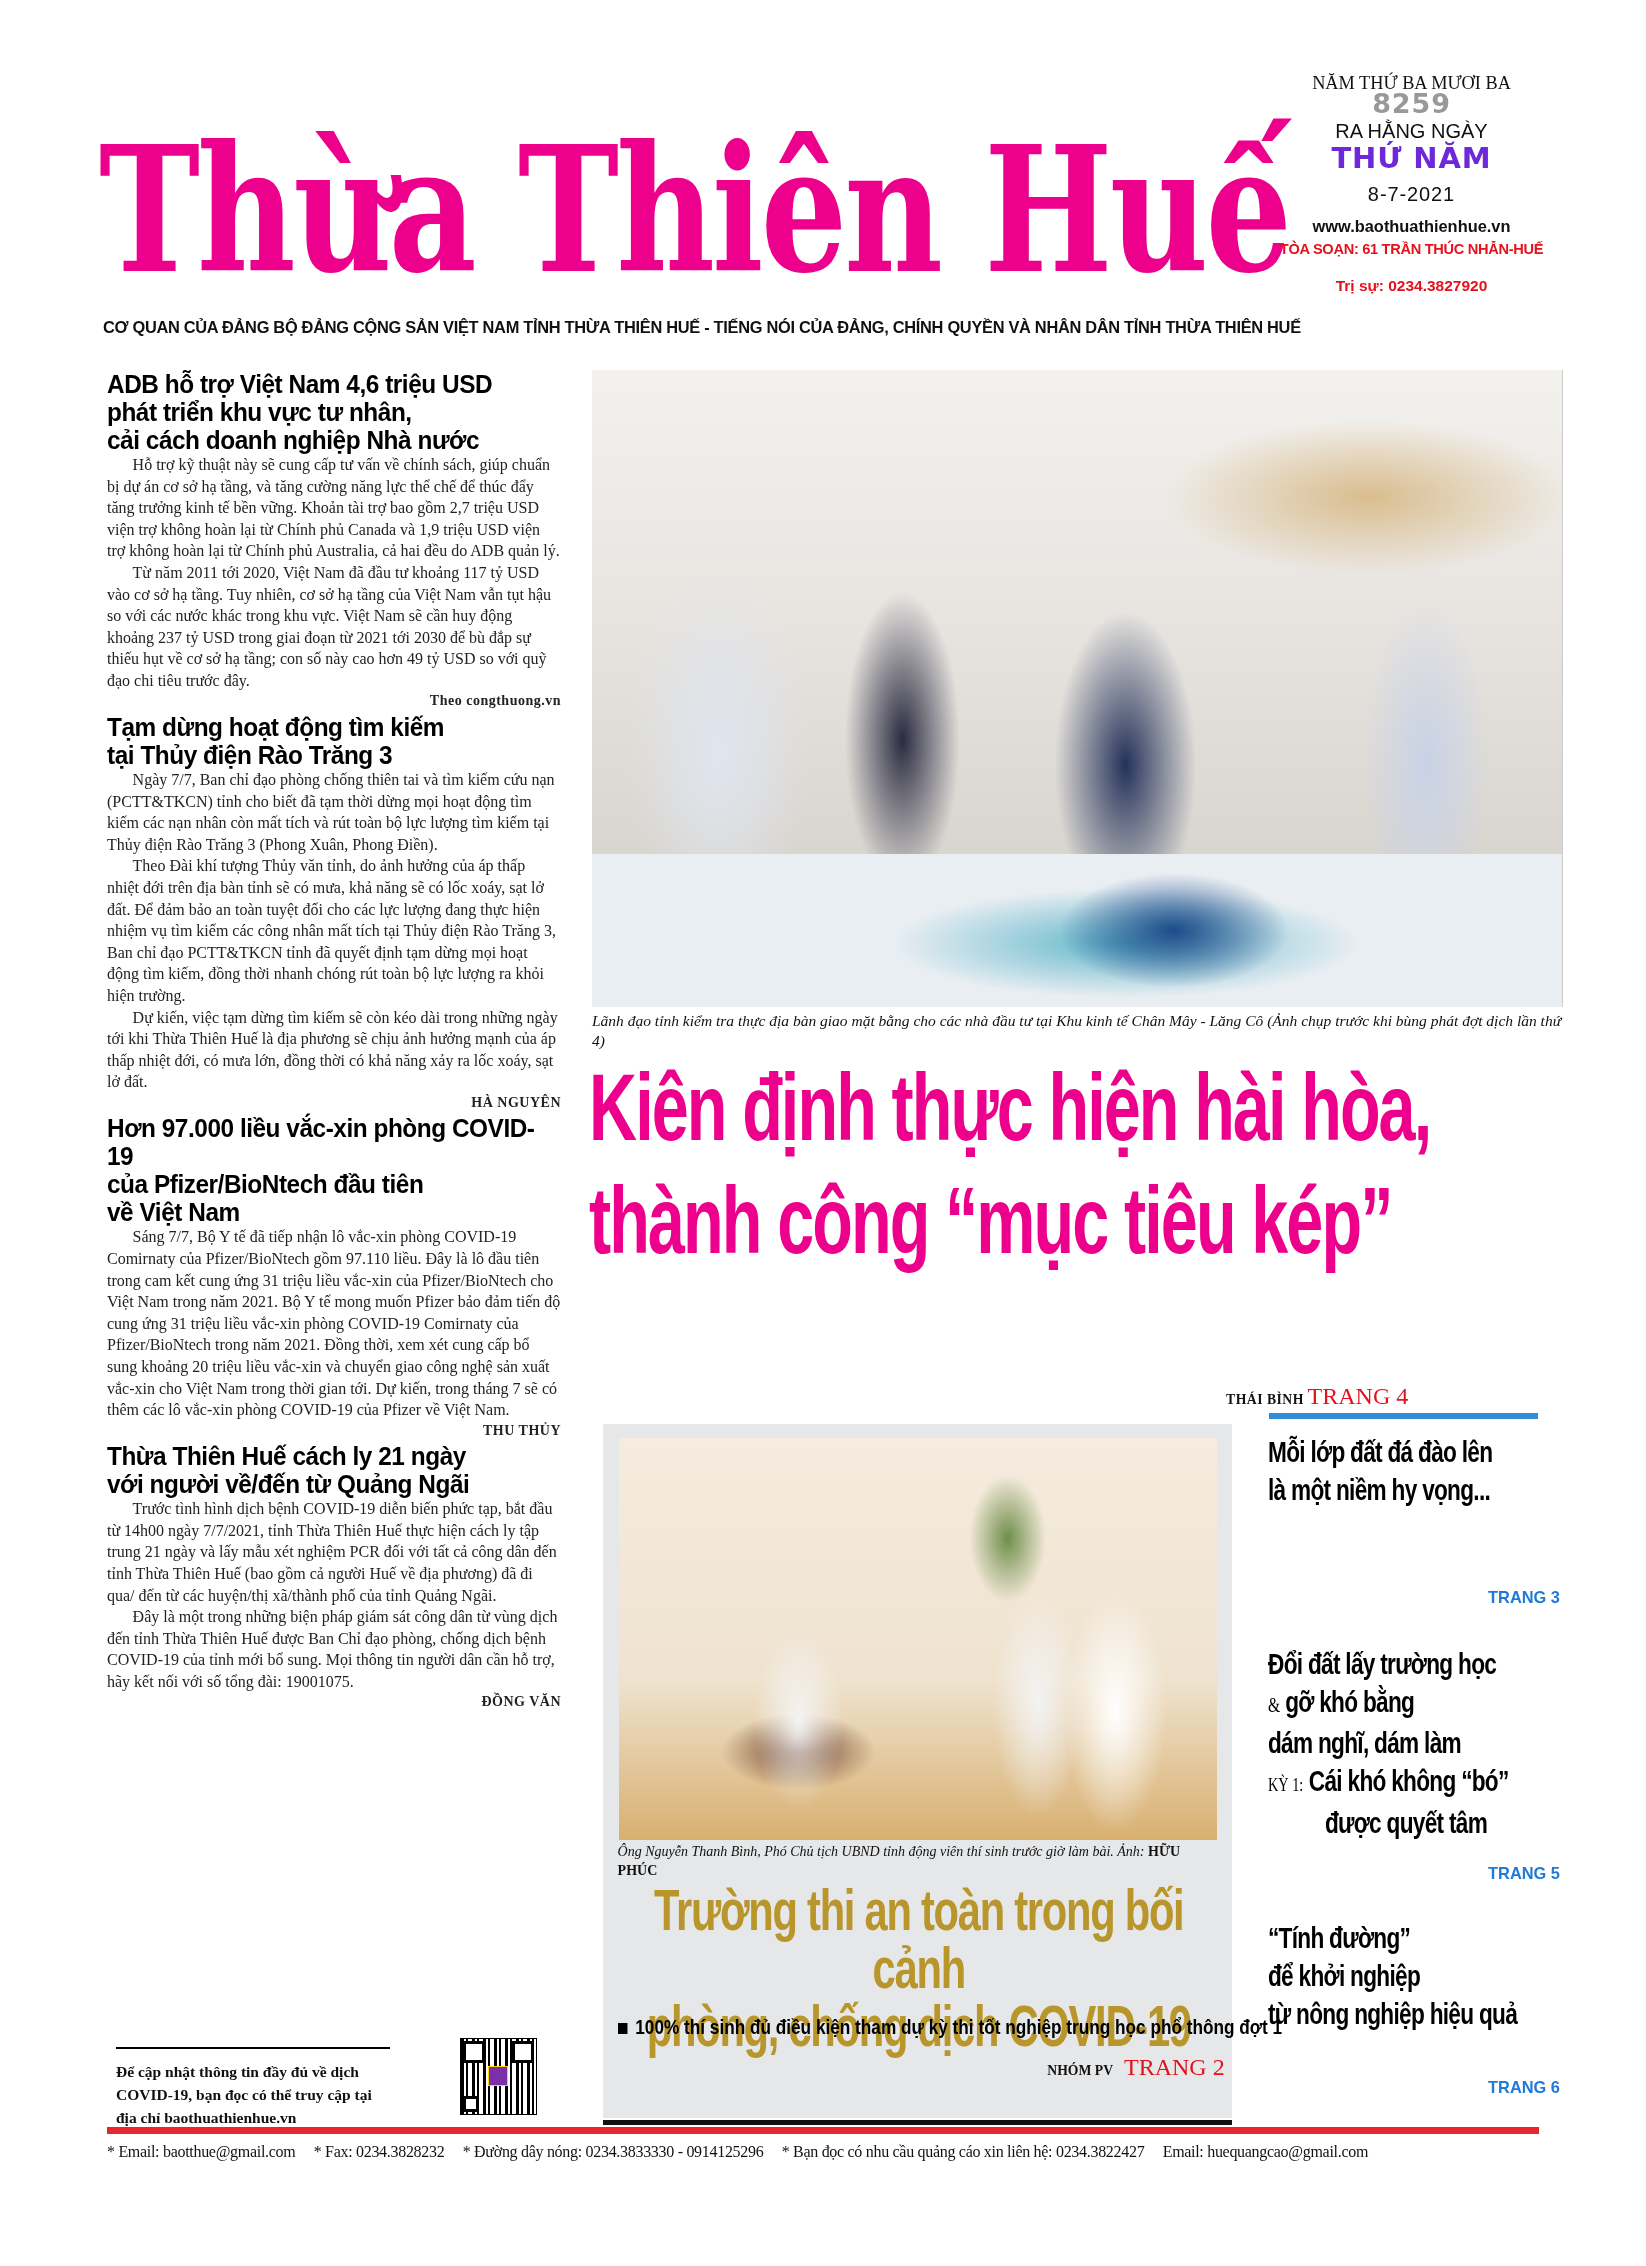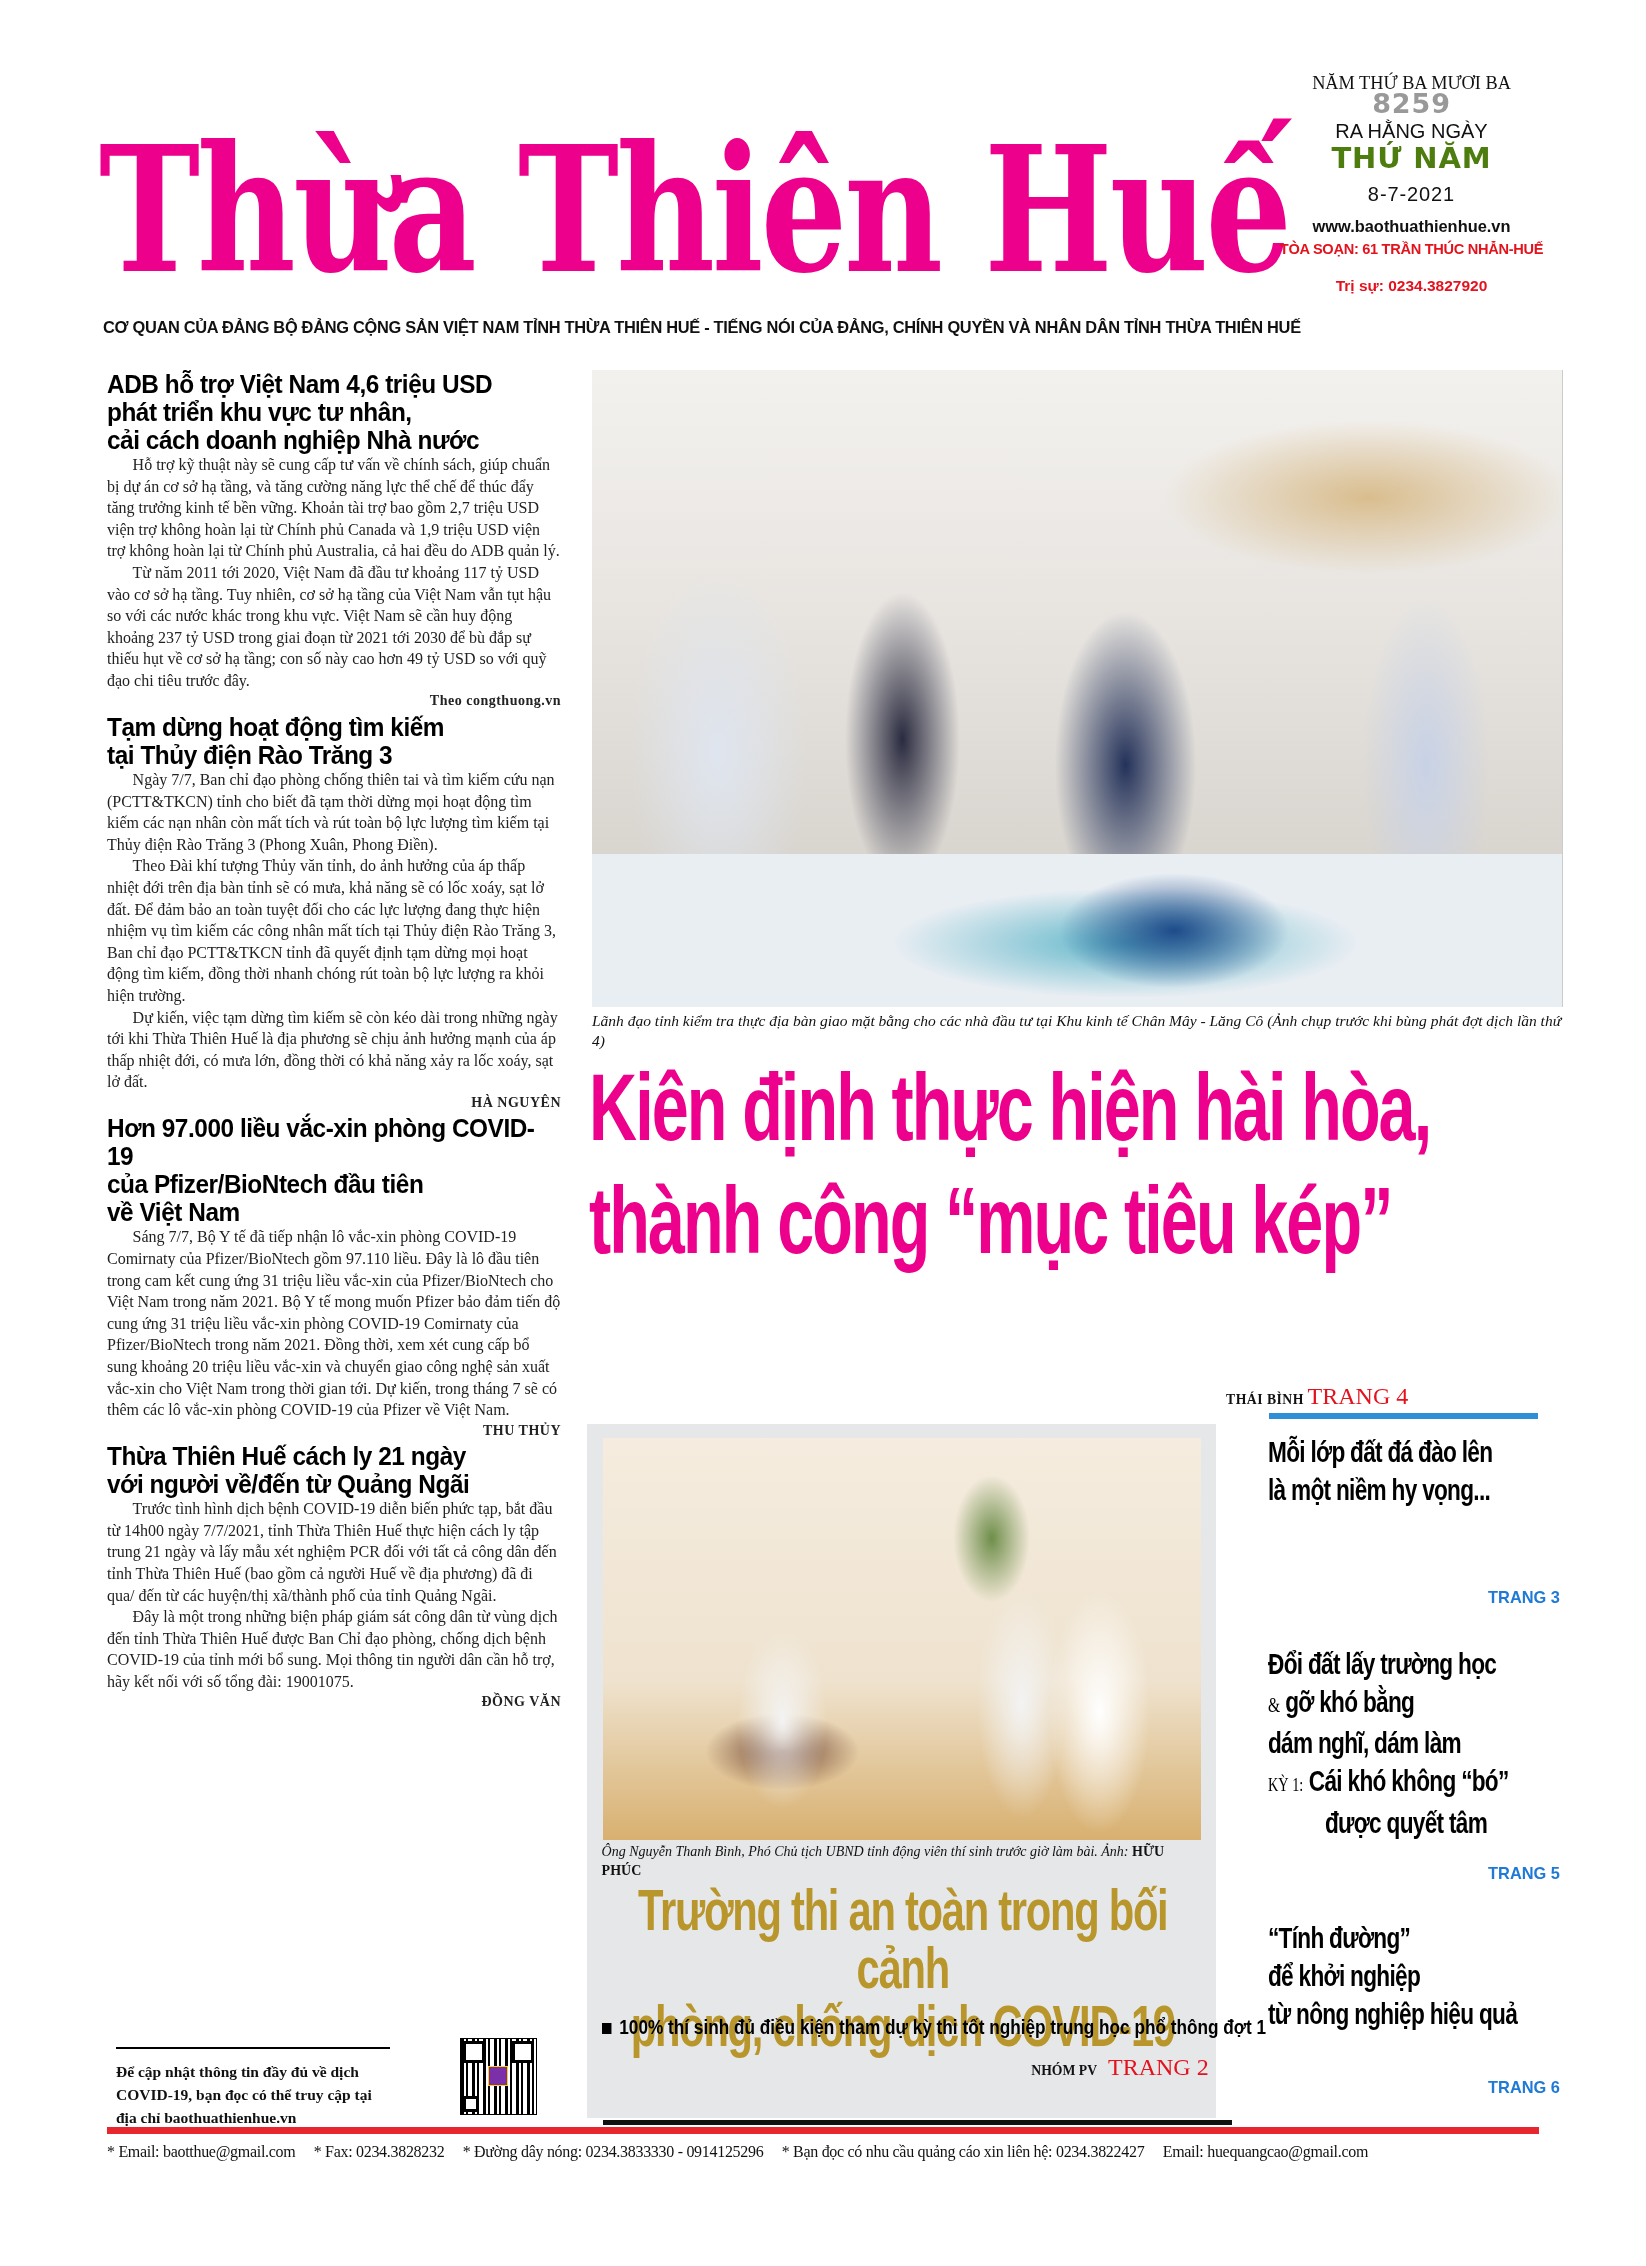--- a/index.html
+++ b/index.html
@@ -15,21 +15,21 @@
   }
   .masthead-tagline {
     position: absolute; left: 103px; top: 318px; width: 1160px;
     font-family: "Liberation Sans", sans-serif; font-weight: bold; font-size: 16.4px;
     letter-spacing: -0.3px; white-space: nowrap; color: #111;
   }
   .issue-box { position: absolute; left: 1279px; top: 64px; width: 265px; text-align: center; }
   .issue-box .year { font-family: "Liberation Serif", serif; font-size: 18.3px; color: #111; margin-top: 9.1px; }
   .issue-box .num { font-family: "DejaVu Sans", sans-serif; font-weight: bold; font-size: 27px; color: #999; letter-spacing: 0.9px; line-height: 20px; }
   .issue-box .daily { font-family: "Liberation Sans", sans-serif; font-size: 20px; color: #111; margin-top: 5.5px; }
-  .issue-box .weekday { font-family: "DejaVu Sans", sans-serif; font-weight: bold; font-size: 29px; color: #4d7c0f; line-height: 31px; letter-spacing: 0.9px; }
+  .issue-box .weekday { font-family: "DejaVu Sans", sans-serif; font-weight: bold; font-size: 29px; color: #6d28d9; line-height: 31px; letter-spacing: 0.9px; }
   .issue-box .date { font-family: "Liberation Sans", sans-serif; font-size: 20px; color: #111; margin-top: 9.1px; letter-spacing: 0.9px; }
   .issue-box .web { font-family: "Liberation Sans", sans-serif; font-weight: bold; font-size: 16.4px; color: #111; margin-top: 11px; }
   .issue-box .addr { font-family: "Liberation Sans", sans-serif; font-weight: bold; font-size: 14.6px; color: #e4121c; margin-top: 5.5px; letter-spacing: -0.3px; }
   .issue-box .phone { font-family: "Liberation Sans", sans-serif; font-weight: bold; font-size: 15.5px; color: #e4121c; margin-top: 20px; }
 
   
   .left-col { position: absolute; left: 107px; top: 370px; width: 454px; }
   .hl {
     font-family: "Liberation Sans", sans-serif; font-weight: bold; font-size: 26.5px;
     line-height: 28px; letter-spacing: -0.5px; color: #000; transform: scaleX(0.92); transform-origin: left;
@@ -85,21 +85,21 @@
   }
   .lead-headline div { width: 1425px; }
   .lead-byline {
     position: absolute; left: 1226px; top: 1383px; width: 265px; text-align: left; white-space: nowrap;
   }
   .lead-byline .author { font-family: "Liberation Serif", serif; font-weight: bold; font-size: 13.7px; letter-spacing: 0.5px; color: #111; }
   .lead-byline .page { font-family: "Liberation Serif", serif; font-size: 24px; color: #e4121c; }
 
   
   .exam-box {
-    position: absolute; left: 587px; top: 1424px; width: 629px; height: 694px; background: #e6e7e9;
+    position: absolute; left: 603px; top: 1424px; width: 629px; height: 694px; background: #e6e7e9;
   }
   .exam-photo {
     position: absolute; left: 16.4px; top: 13.7px; width: 598px; height: 402px;
     background:
       radial-gradient(ellipse 73px 174px at 83% 68%, #ffffff 0%, transparent 70%),
       radial-gradient(ellipse 64px 164px at 70% 66%, #f3f3f3 0%, transparent 70%),
       radial-gradient(ellipse 64px 128px at 30% 70%, #f4f4f4 0%, transparent 70%),
       radial-gradient(ellipse 110px 55px at 30% 78%, #6e4330 0%, transparent 70%),
       radial-gradient(ellipse 55px 91px at 65% 25%, #6e8e4a 0%, transparent 70%),
       linear-gradient(180deg, #f5ecdf 0%, #efe3cf 60%, #d8b070 100%);

